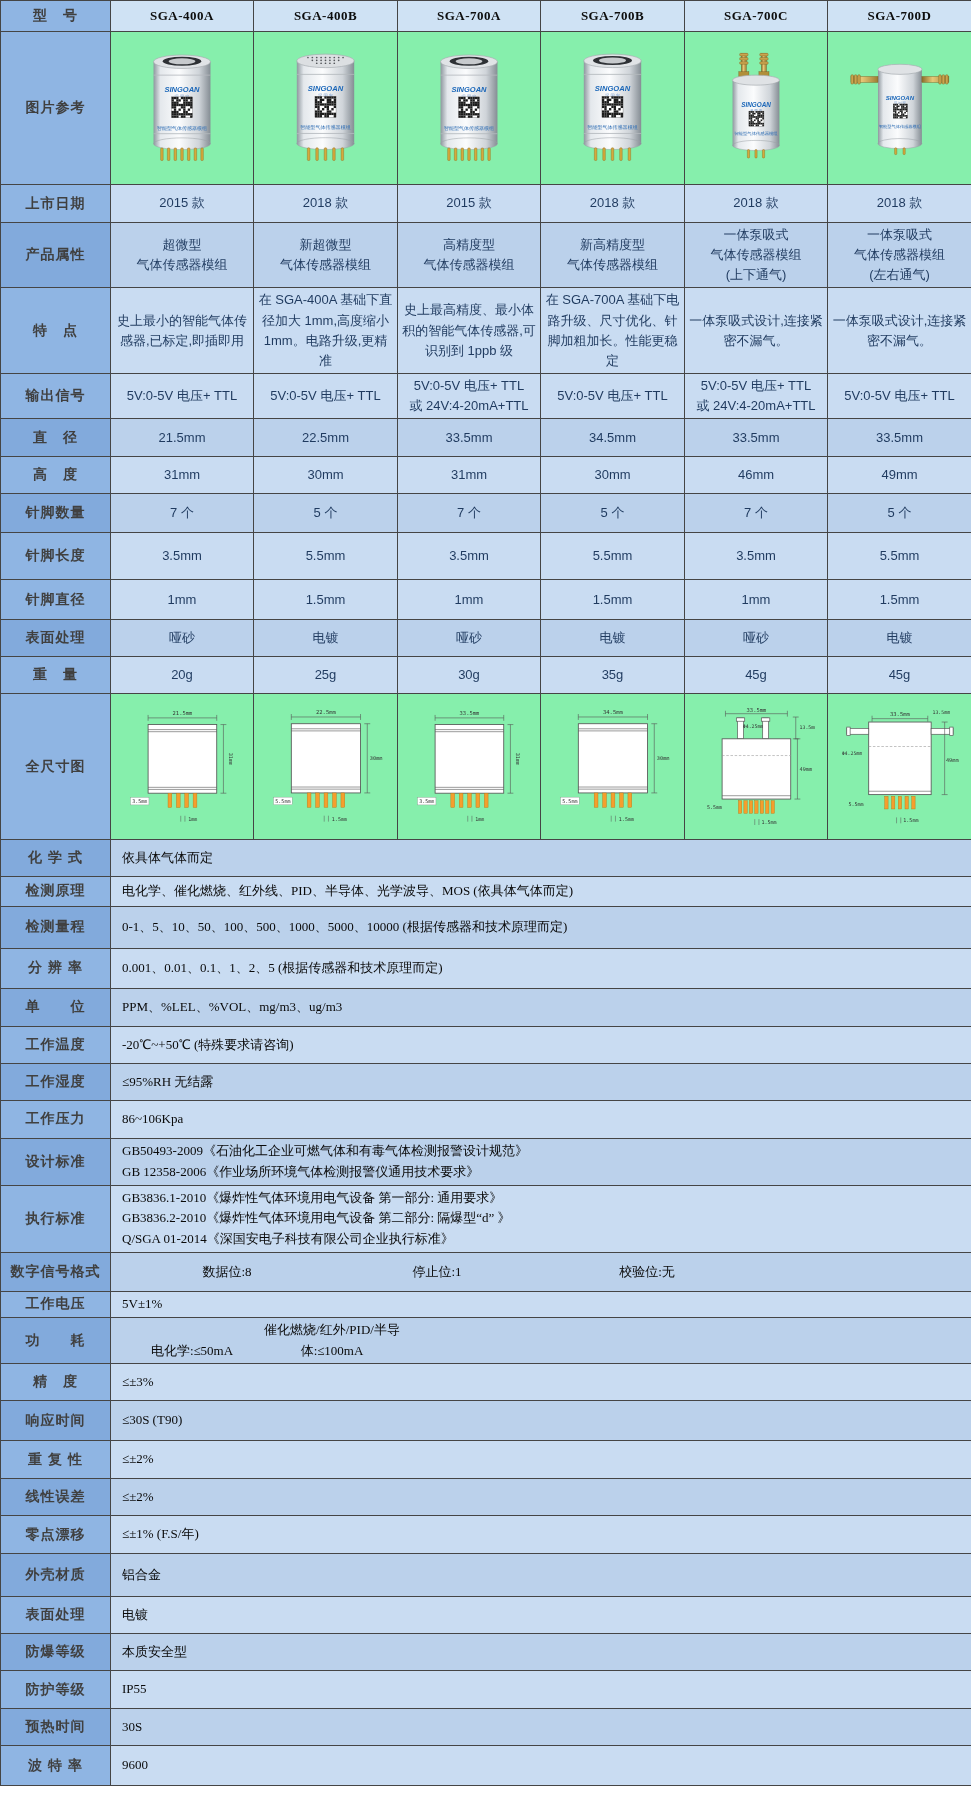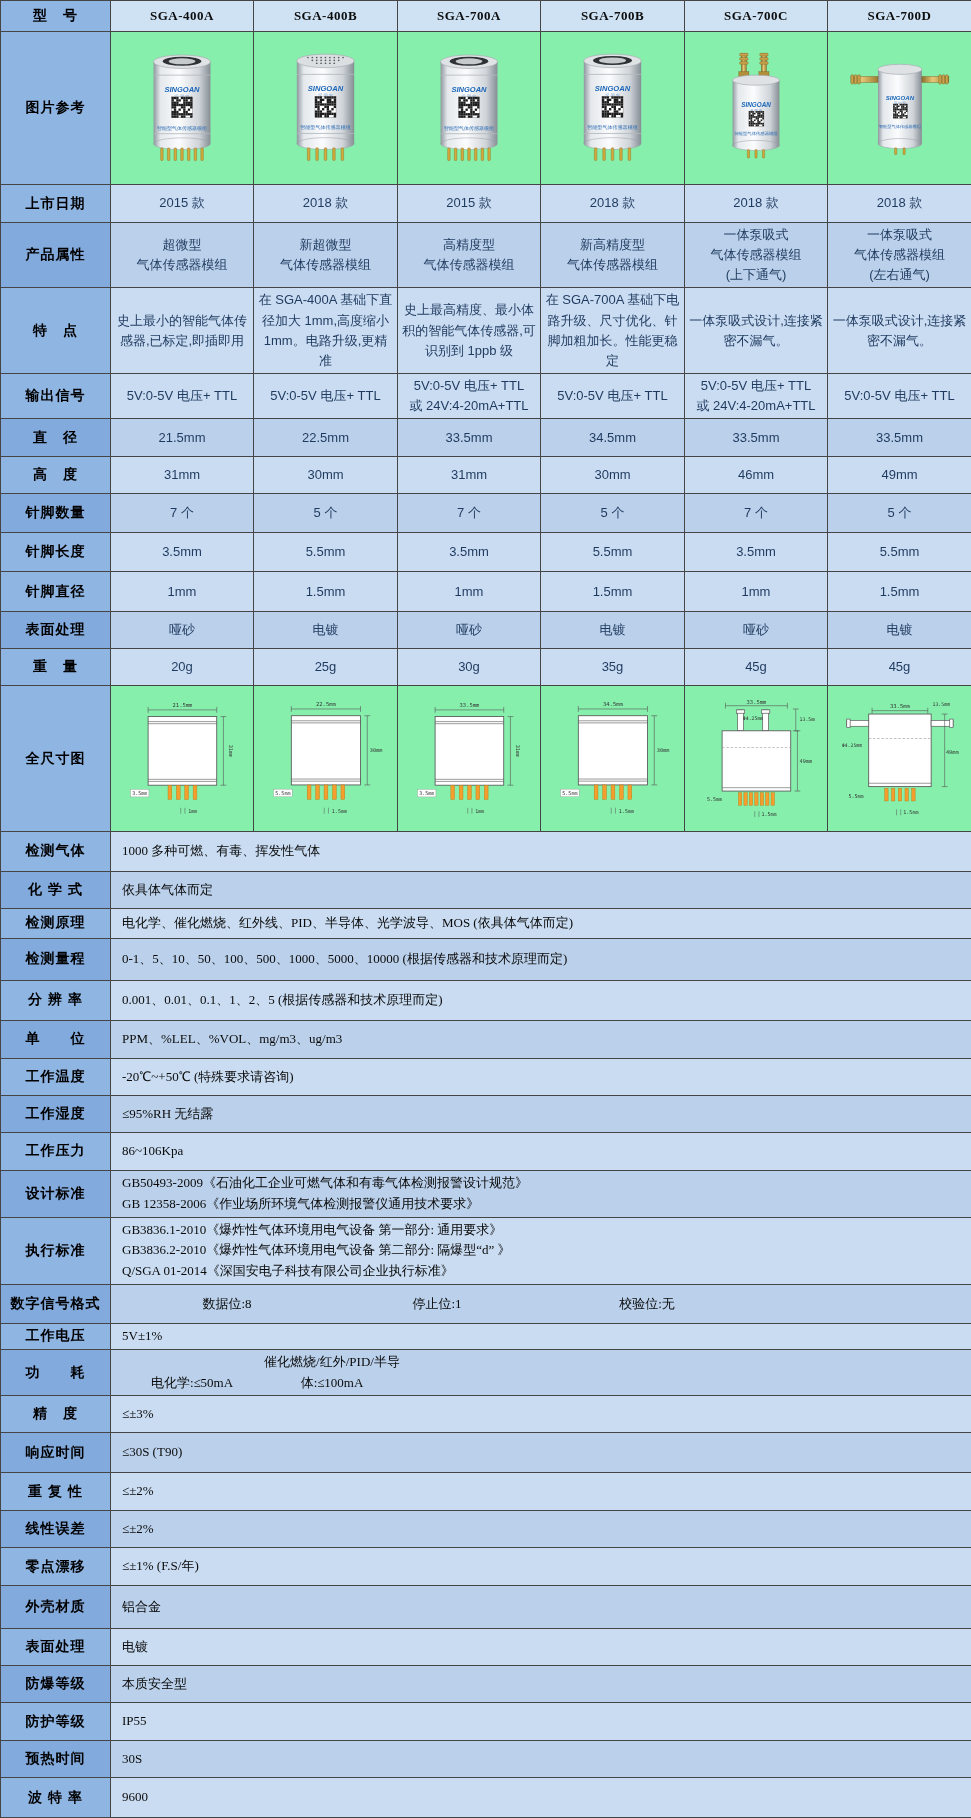--- a/index.html
+++ b/index.html
@@ -2,21 +2,21 @@
 <html><head>
 <meta charset="utf-8">
 <style>
   html,body{margin:0;padding:0;background:#ffffff;}
   .page{width:971px;font-family:"Liberation Sans",sans-serif;}
   table{border-collapse:collapse;table-layout:fixed;width:971px;}
   td{border:1px solid #454545;box-sizing:border-box;vertical-align:middle;text-align:center;padding:2px 4px;overflow:hidden;}
   
   td.l{background:#c9dcf2;}
   td.d{background:#bbd1eb;}
-  td.lbl{font-weight:bold;color:#000000;font-size:14px;letter-spacing:1px;}
+  td.lbl{font-weight:bold;color:#404040;font-size:14px;letter-spacing:1px;}
   td.lbl.l{background:#8fb5e3;}
   td.lbl.d{background:#82aadc;}
   td.hdr{background:#cfe2f4;font-weight:bold;color:#0d0d0d;font-size:13px;font-family:"Liberation Serif",serif;letter-spacing:.5px;}
   td.val{font-size:13px;color:#1f3a5f;white-space:pre-line;line-height:1.55;}
   td.photo,td.diag{background:#86efac;padding:12px;}
   td.wide{text-align:left;padding-left:11px;font-family:"Liberation Serif",serif;font-size:13px;color:#0a0a0a;line-height:1.6;}
   td.wide .ln{display:block;}
   .seg{display:inline-block;text-align:center;}
   .seg.w210{width:210px;}
   .seg.w140{width:140px;}
@@ -701,21 +701,21 @@
         </tr>
         <tr style="height: 39px;">
           <td class="lbl d">针脚数量</td>
           <td class="val d">7 个</td>
           <td class="val d">5 个</td>
           <td class="val d">7 个</td>
           <td class="val d">5 个</td>
           <td class="val d">7 个</td>
           <td class="val d">5 个</td>
         </tr>
-        <tr style="height: 39px;">
+        <tr style="height: 47px;">
           <td class="lbl l">针脚长度</td>
           <td class="val l">3.5mm</td>
           <td class="val l">5.5mm</td>
           <td class="val l">3.5mm</td>
           <td class="val l">5.5mm</td>
           <td class="val l">3.5mm</td>
           <td class="val l">5.5mm</td>
         </tr>
         <tr style="height: 40px;">
           <td class="lbl l">针脚直径</td>
@@ -912,24 +912,20 @@
               <rect x="69.0" y="107" width="4" height="15" fill="#f59e2d" stroke="#b97a14" stroke-width="0.5"></rect>
               <rect x="77.0" y="107" width="4" height="15" fill="#f59e2d" stroke="#b97a14" stroke-width="0.5"></rect>
               <rect x="85.0" y="107" width="4" height="15" fill="#f59e2d" stroke="#b97a14" stroke-width="0.5"></rect>
               <text x="10" y="118" text-anchor="start" font-size="6" fill="#333" font-family="DejaVu Sans Mono, monospace">5.5mm</text>
               <text x="75" y="138" text-anchor="start" font-size="6" fill="#333" font-family="DejaVu Sans Mono, monospace">1.5mm</text>
               <line x1="67" y1="132" x2="67" y2="139" stroke="#555" stroke-width="0.6"></line>
               <line x1="72" y1="132" x2="72" y2="139" stroke="#555" stroke-width="0.6"></line>
             </svg>
           </td>
         </tr>
-        <tr style="height: 40px;">
-          <td class="lbl l">检测气体</td>
-          <td class="wide l" colspan="6">1000 多种可燃、有毒、挥发性气体</td>
-        </tr>
         <tr style="height: 37px;">
           <td class="lbl d">化 学 式</td>
           <td class="wide d" colspan="6">依具体气体而定</td>
         </tr>
         <tr style="height: 30px;">
           <td class="lbl l">检测原理</td>
           <td class="wide l" colspan="6">电化学、催化燃烧、红外线、PID、半导体、光学波导、MOS (依具体气体而定)</td>
         </tr>
         <tr style="height: 42px;">
           <td class="lbl d">检测量程</td>

